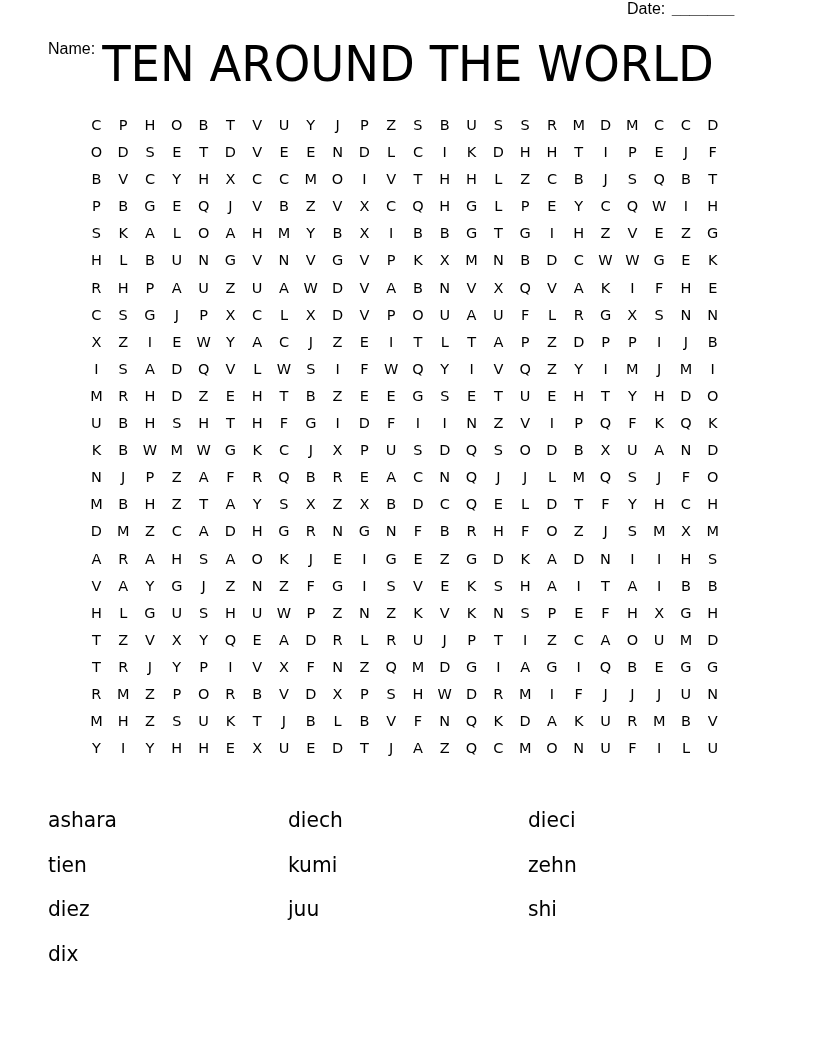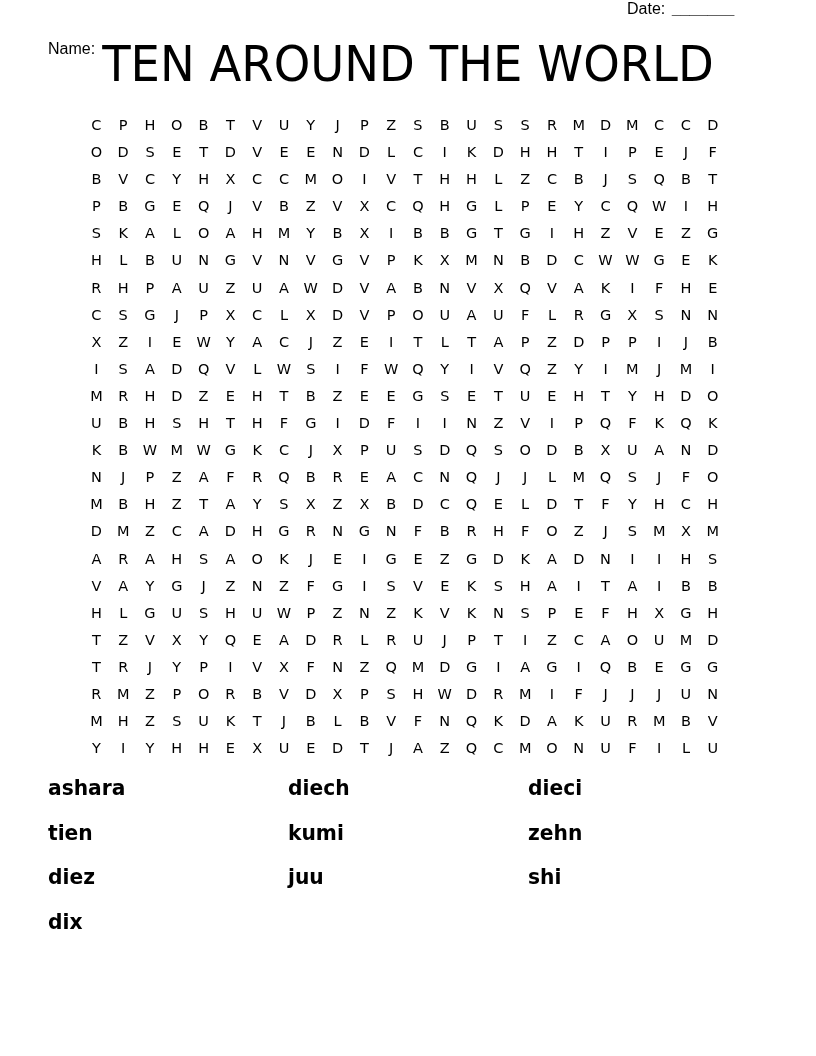--- a/index.html
+++ b/index.html
@@ -25,24 +25,23 @@
       position: absolute; top: 112px; left: 83px;
       display: grid;
       grid-template-columns: repeat(24, 26.8px);
       grid-auto-rows: 27.1px;
     }
     .cell {
       font-family: "DejaVu Sans", sans-serif; font-size: 14.5px;
       text-align: center; line-height: 27px;
     }
     .words {
-      position: absolute; top: 770px; left: 48px; width: 720px;
+      position: absolute; top: 802px; left: 48px; width: 720px;
       display: grid; grid-template-columns: 240px 240px 240px;
       grid-auto-rows: 44.5px;
-      font-weight: bold;
     }
     .word {
       font-family: "DejaVu Sans", sans-serif; font-size: 22px; line-height: 36px;
       transform: scaleX(0.92); transform-origin: left;
     }
   </style>
 </head>
 <body>
 
 <div class="header-line">

